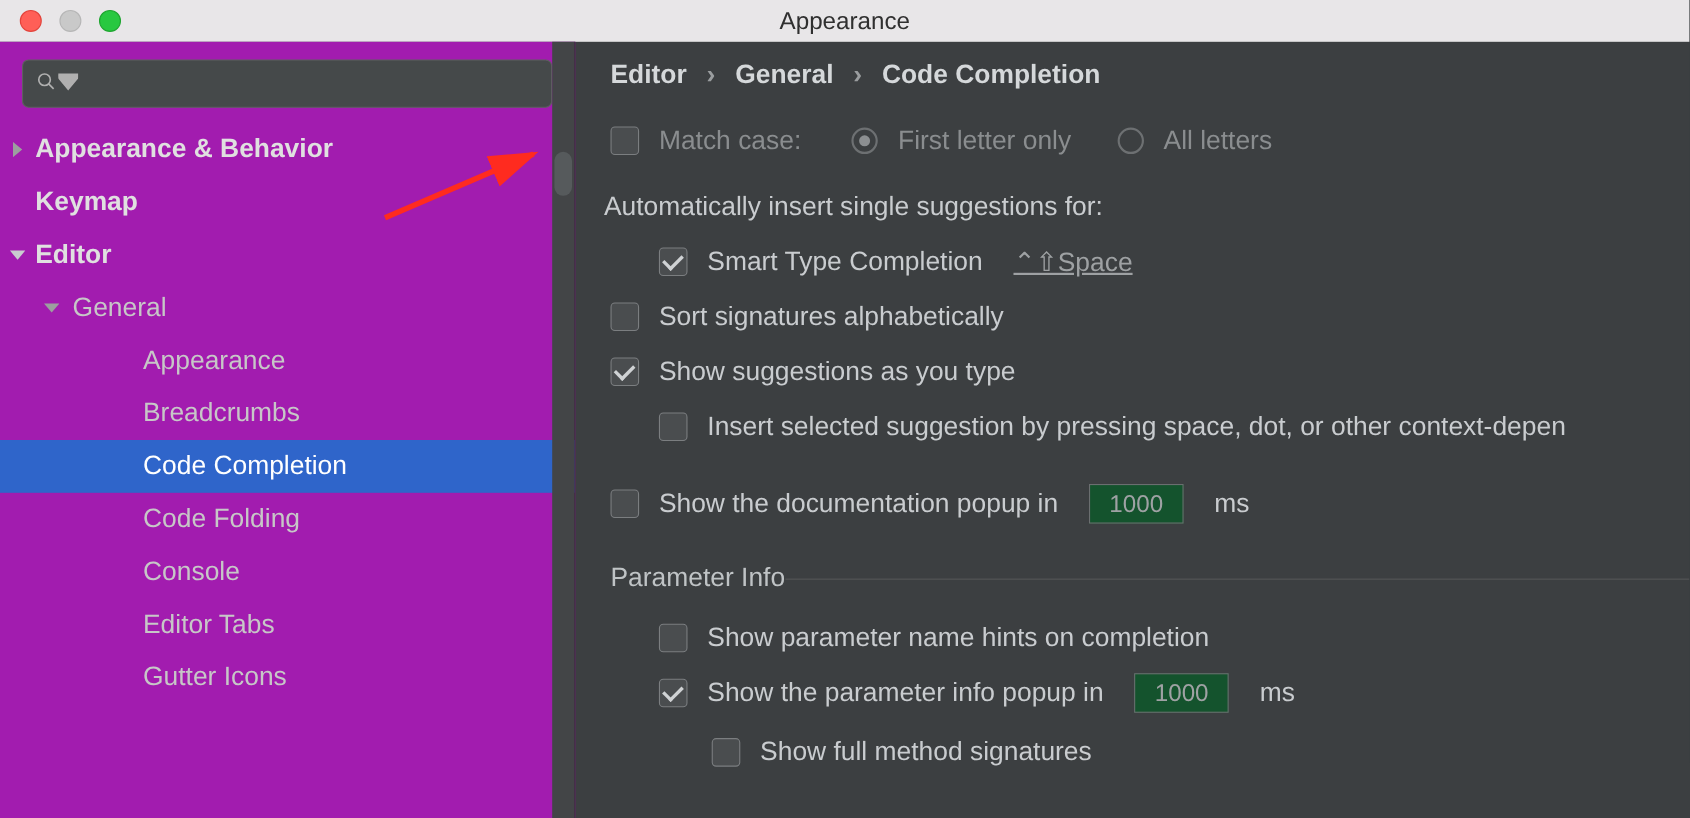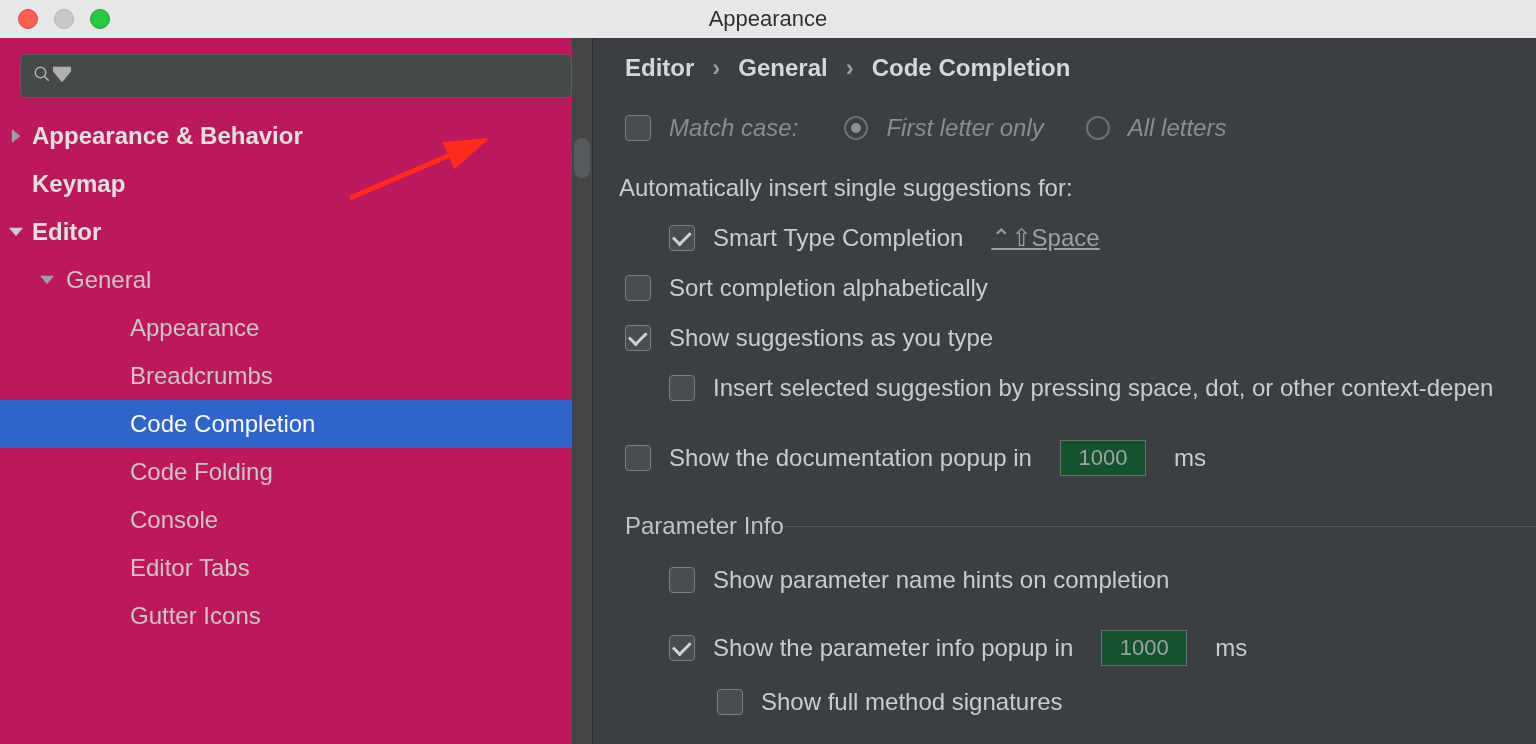--- a/index.html
+++ b/index.html
@@ -5,21 +5,21 @@
   * { box-sizing: border-box; margin: 0; padding: 0; font-family: -apple-system, BlinkMacSystemFont, "Segoe UI", Helvetica, Arial, sans-serif; }
   html, body { width: 1536px; height: 744px; overflow: hidden; background: #3c3f41; }
   .titlebar { height: 38px; background: #e8e6e8; display: flex; align-items: center; position: relative; }
   .traffic { display: flex; gap: 16px; margin-left: 18px; }
   .tl { width: 20px; height: 20px; border-radius: 50%; }
   .tl.red { background: #ff5f57; border: 1px solid #e3423a; }
   .tl.yellow { background: #c9c9c9; border: 1px solid #b6b6b6; }
   .tl.green { background: #28c840; border: 1px solid #1da52e; }
   .title { position: absolute; left: 0; right: 0; text-align: center; font-size: 22px; color: #303030; font-weight: 400; }
   .content { display: flex; height: calc(744px - 38px); }
-  .sidebar { width: 593px; background: #be185d; border-right: 1px solid #2e2f30; position: relative; padding-top: 16px; }
+  .sidebar { width: 523px; background: #a21caf; border-right: 1px solid #2e2f30; position: relative; padding-top: 16px; }
   .scrollgutter { position:absolute; right:0; top:0; bottom:0; width:20px; background:#434547; }
   .scrollthumb { position:absolute; right:2px; top:100px; width:16px; height:40px; background:#565a5c; border-radius:8px; }
   .search { margin: 0 20px 14px 20px; height: 44px; background: #45494a; border: 1px solid #5e6060; border-radius: 6px; display: flex; align-items: center; padding: 0 12px; }
   .search svg { width: 18px; height: 18px; stroke:#b0b0b0; fill:none; stroke-width:2; }
   .search .drop { margin-left:2px; }
   .search input { flex:1; background:transparent; border:none; outline:none; color:#ccc; font-size:20px; margin-left:8px; }
   .tree { color:#c7c7c7; font-size:24px; }
   .row { display:flex; align-items:center; height:48px; padding-right:30px; cursor:default; }
   .row.top { font-weight:700; color:#e0e0e0; }
   .row.sub { font-weight:400; }
@@ -155,21 +155,21 @@
 
   <div class="main">
     <div class="crumbs">
       <span>Editor</span>
       <span class="sep">›</span>
       <span>General</span>
       <span class="sep">›</span>
       <span>Code Completion</span>
     </div>
 
-    <div class="opt dim" style="margin-bottom:20px;font-style:italic;">
+    <div class="opt dim" style="margin-bottom:20px;">
       <span class="cb"></span>
       <span>Match case:</span>
       <span style="width:10px"></span>
       <span class="radio sel"></span>
       <span>First letter only</span>
       <span style="width:6px"></span>
       <span class="radio"></span>
       <span>All letters</span>
     </div>
 
@@ -178,21 +178,21 @@
     </div>
 
     <div class="opt indent1">
       <span class="cb checked"></span>
       <span>Smart Type Completion</span>
       <span class="shortcut">⌃⇧Space</span>
     </div>
 
     <div class="opt">
       <span class="cb"></span>
-      <span>Sort completion alphabetically</span>
+      <span>Sort signatures alphabetically</span>
     </div>
 
     <div class="opt">
       <span class="cb checked"></span>
       <span>Show suggestions as you type</span>
     </div>
 
     <div class="opt indent1" style="white-space:nowrap;">
       <span class="cb"></span>
       <span>Insert selected suggestion by pressing space, dot, or other context-depen</span>
@@ -209,21 +209,21 @@
       <div class="sectlabel" style="margin:0;">Parameter Info</div>
       <div class="hr" style="flex:1; margin:0;"></div>
     </div>
     <div style="height:20px;"></div>
 
     <div class="opt indent1">
       <span class="cb"></span>
       <span>Show parameter name hints on completion</span>
     </div>
 
-    <div class="opt indent1" style="margin-top:28px;">
+    <div class="opt indent1" style="margin-top:10px;">
       <span class="cb checked"></span>
       <span>Show the parameter info popup in</span>
       <span class="numbox">1000</span>
       <span>ms</span>
     </div>
 
     <div class="opt indent1" style="margin-top:14px;padding-left:48px;">
       <span class="cb"></span>
       <span>Show full method signatures</span>
     </div>

